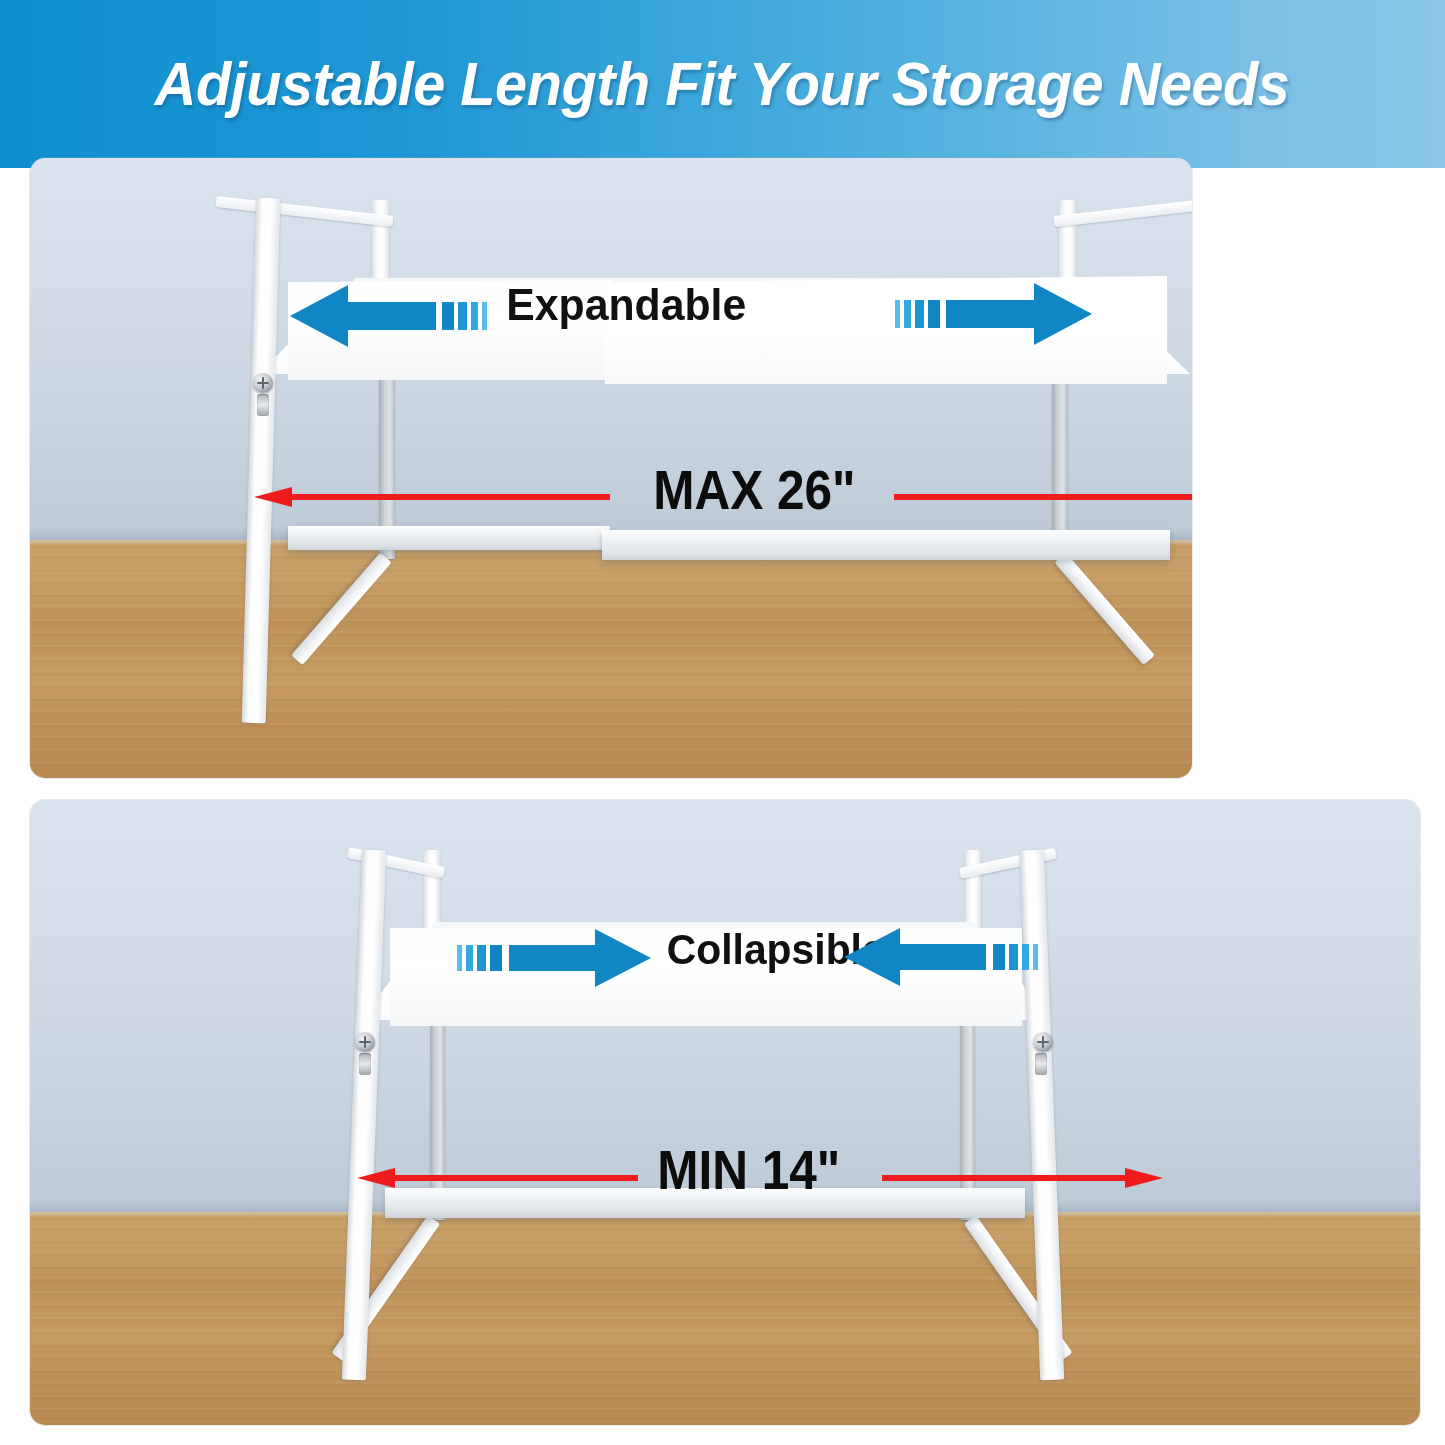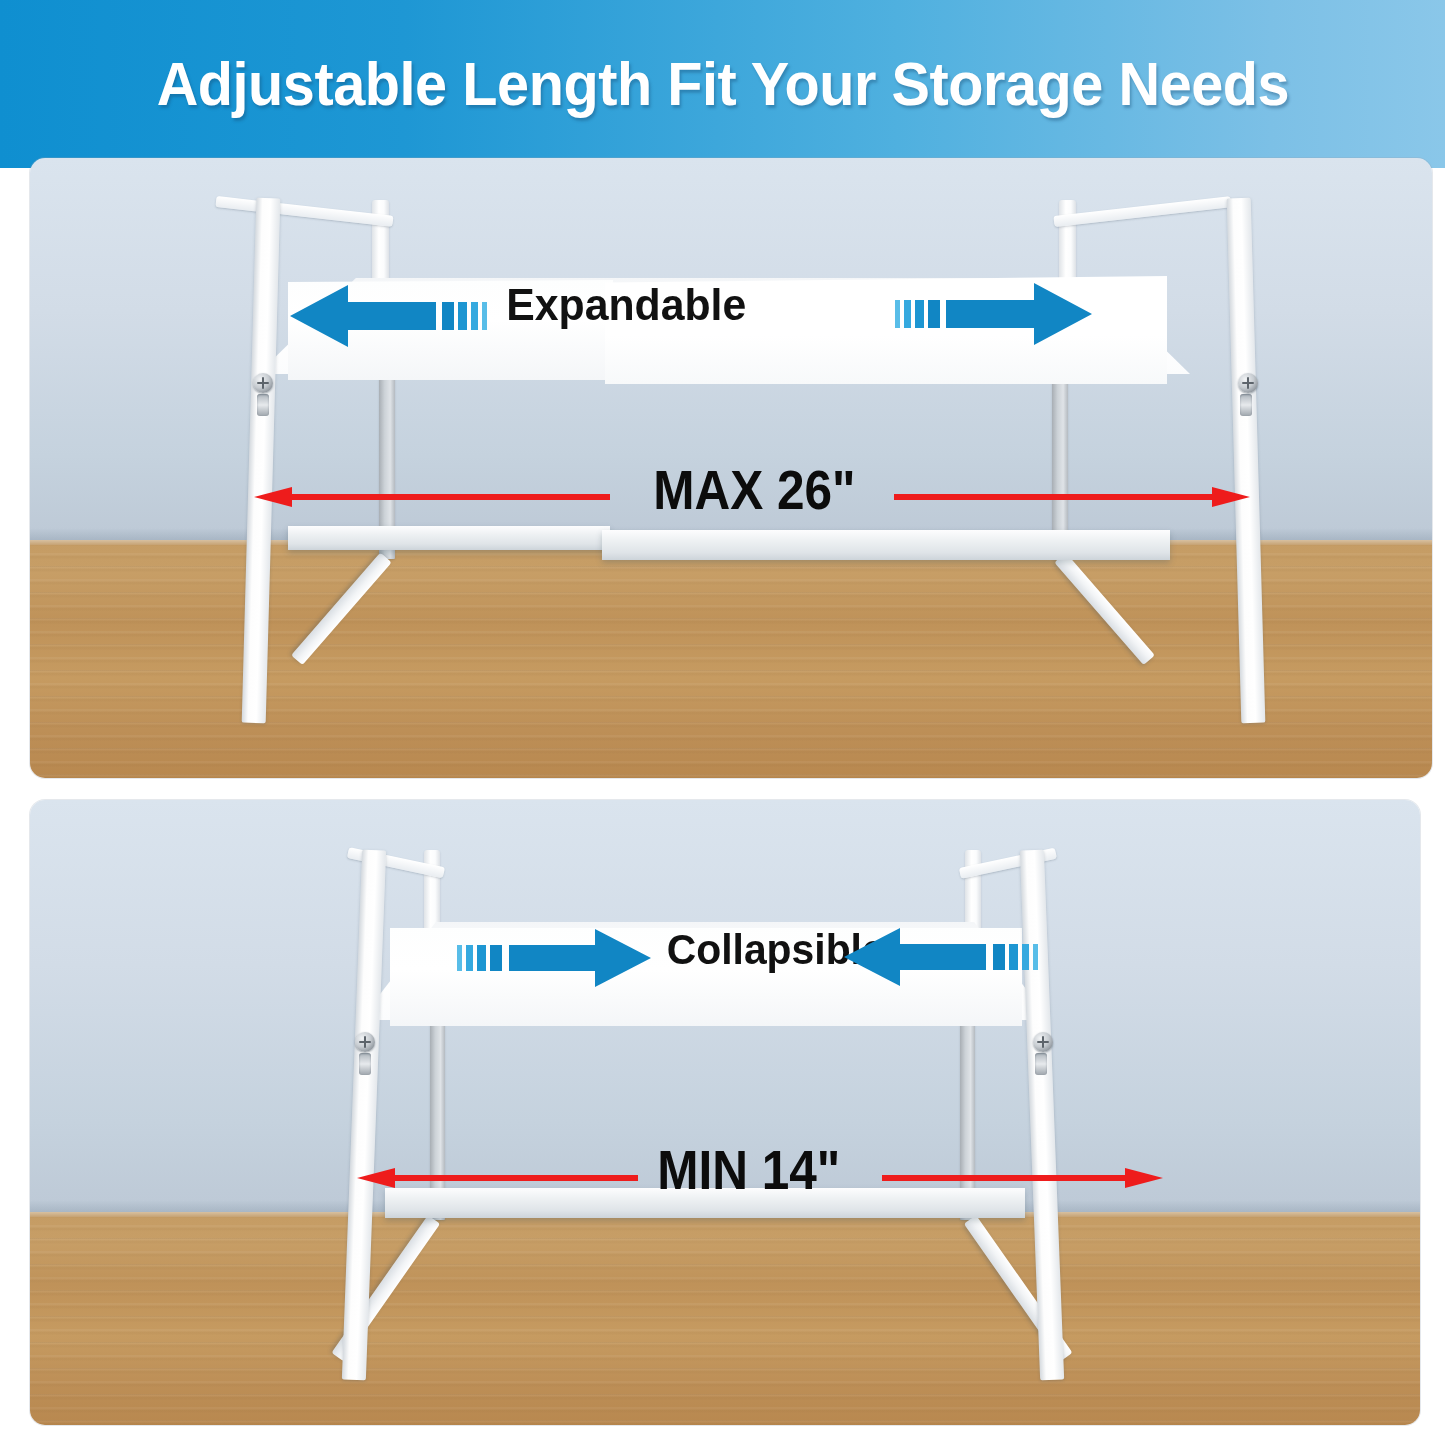--- a/index.html
+++ b/index.html
@@ -10,41 +10,42 @@
     overflow:hidden;
   }
   .page{position:relative;width:1445px;height:1445px;background:#fff;}
 
   
   .banner{
     position:absolute;left:0;top:0;width:1445px;height:168px;
     background:linear-gradient(90deg,#0f8fd0 0%,#1e97d4 28%,#4fb0df 62%,#7cc0e6 88%,#8ac7e9 100%);
     display:flex;align-items:center;justify-content:center;
     overflow:hidden;
+    font-style:italic;
   }
   .banner-title{
     color:#ffffff;
     font-size:62px;
     font-weight:bold;
     letter-spacing:-0.5px;
     font-family:"Liberation Sans Narrow","Liberation Sans",sans-serif;
     transform:scaleX(0.93);
     white-space:nowrap;
     text-shadow:2px 3px 3px rgba(20,70,110,.35);
     line-height:1;
   }
 
   
   .panel{
     position:absolute;
     border-radius:15px;
     overflow:hidden;
     box-shadow:0 0 0 1px rgba(150,165,180,.25);
   }
-  #panel-top{left:30px;top:158px;width:1402px;height:620px;}
+  #panel-top{left:30px;top:158px;width:1162px;height:620px;}
   #panel-bottom{left:30px;top:800px;width:1390px;height:625px;}
 
   .scene{position:absolute;inset:0;}
   .wall{
     position:absolute;left:0;top:0;width:100%;
     background:linear-gradient(180deg,#dae4ee 0%,#d2dce7 40%,#c5d2de 78%,#bdc9d6 100%);
   }
   .wall::after{
     content:"";position:absolute;left:0;right:0;bottom:0;height:12px;
     background:linear-gradient(180deg,rgba(150,165,180,0) 0%,rgba(130,148,165,.35) 100%);

